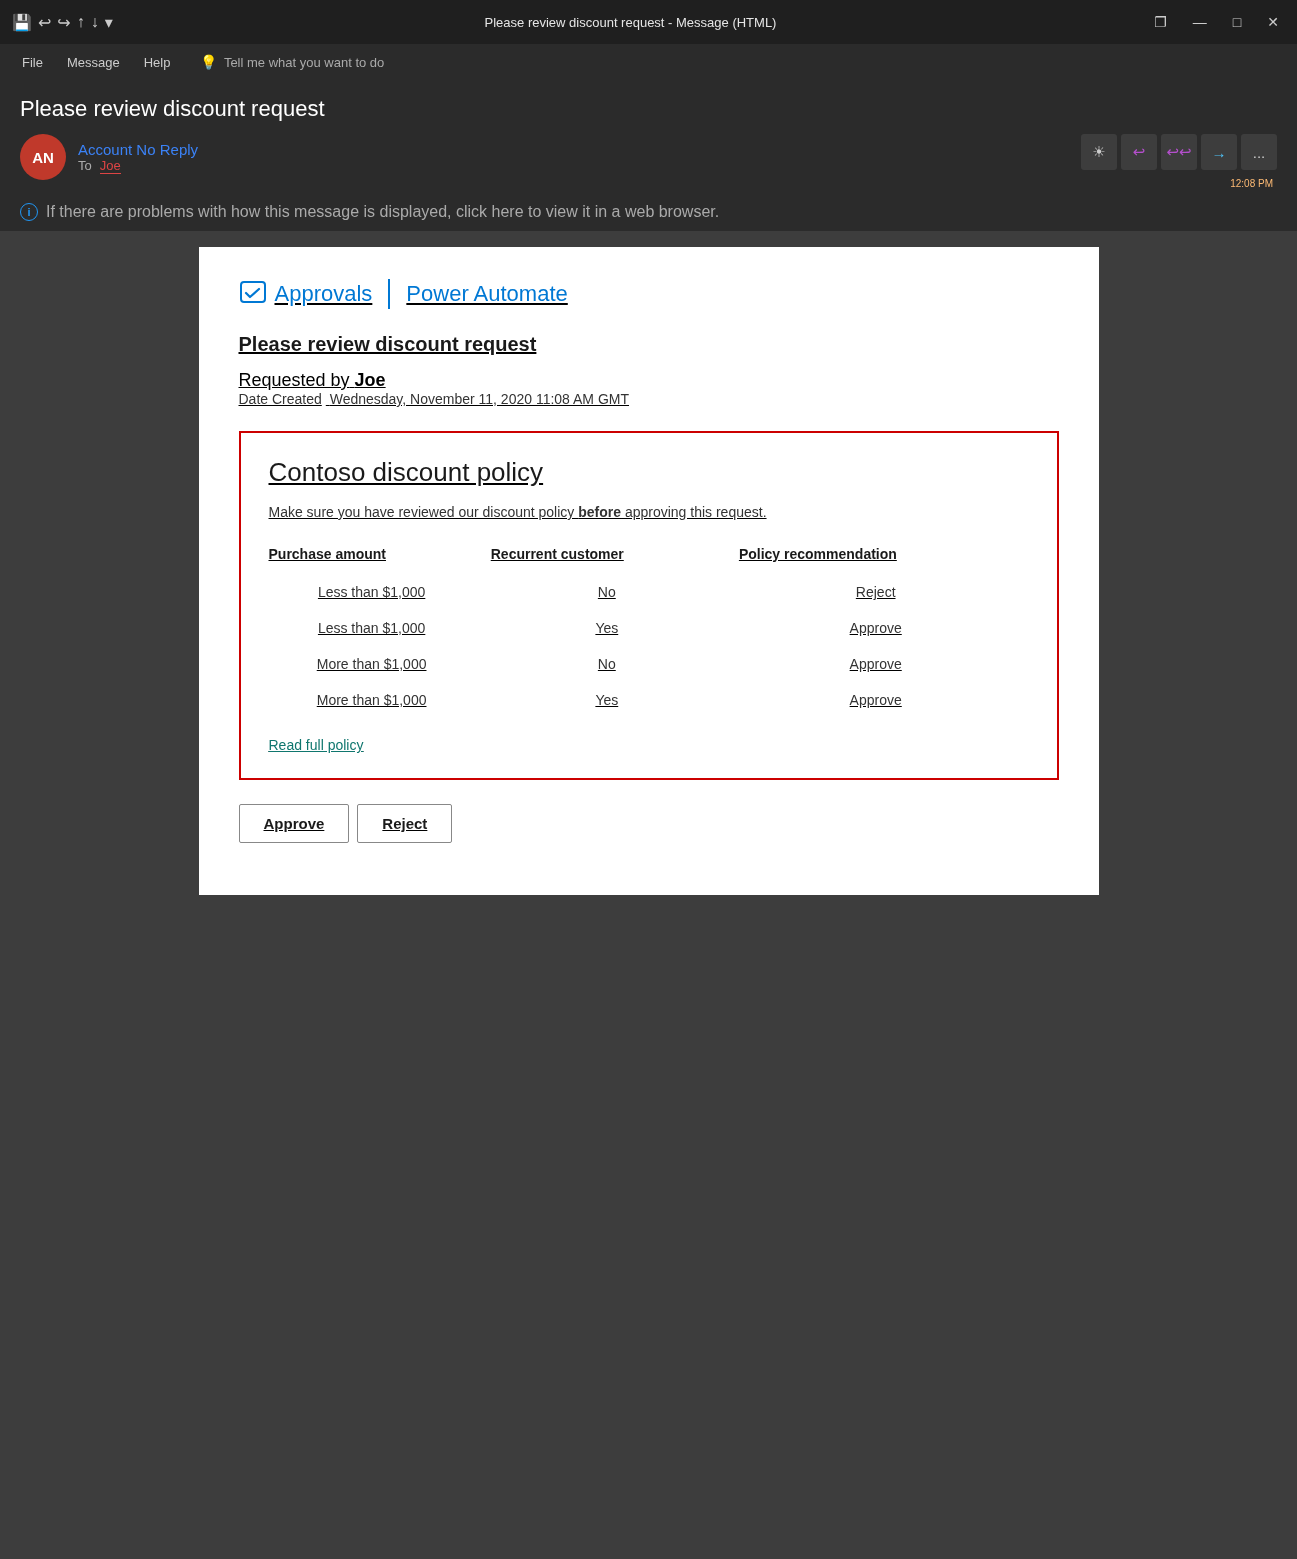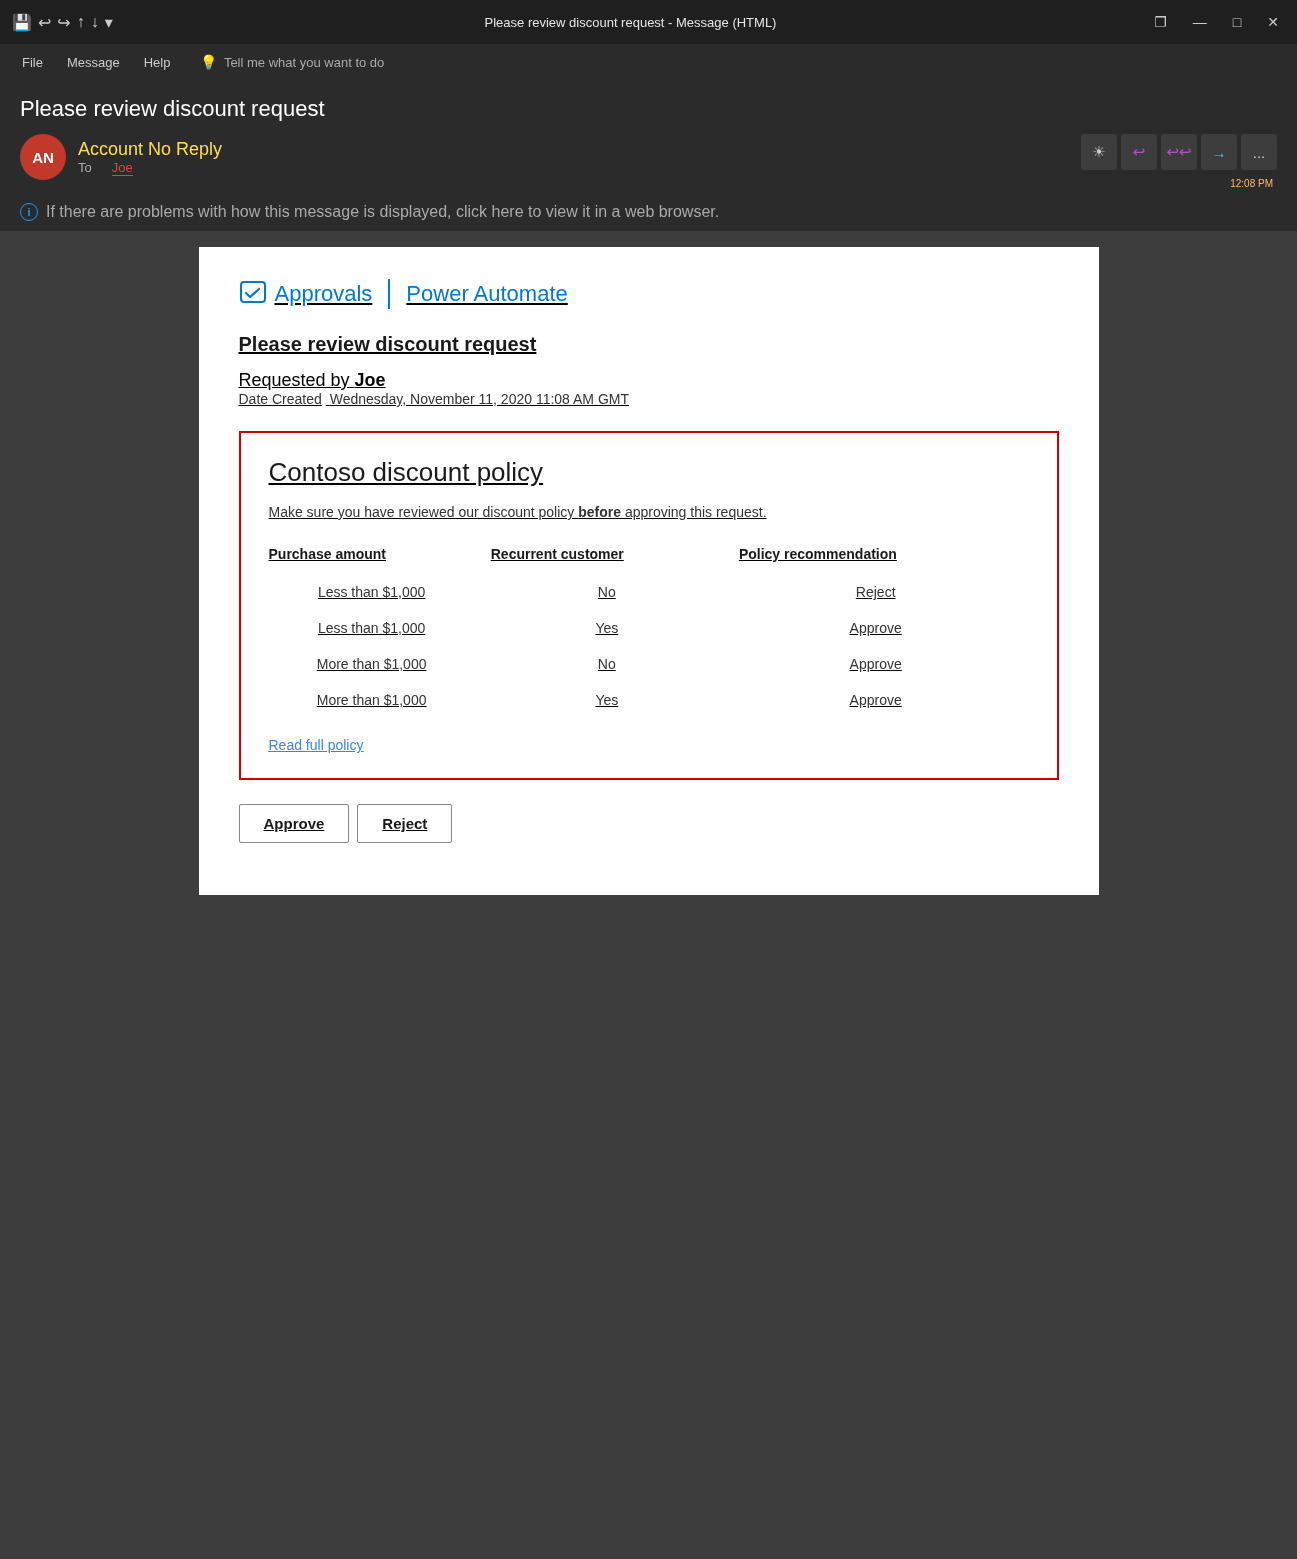--- a/index.html
+++ b/index.html
@@ -103,30 +103,30 @@
       background: #c0392b;
       color: white;
       display: flex;
       align-items: center;
       justify-content: center;
       font-size: 15px;
       font-weight: 600;
     }
     .sender-info { display: flex; flex-direction: column; }
     .sender-name {
-      color: #fde047;
-      font-size: 18px;
+      color: #3b82f6;
+      font-size: 15px;
       font-weight: 400;
     }
     .sender-to {
       color: #aaa;
       font-size: 13px;
       display: flex;
       align-items: center;
-      gap: 20px;
+      gap: 8px;
     }
     .to-name {
       color: #d44;
       border-bottom: 1px solid #d44;
       font-size: 13px;
     }
     .action-buttons {
       display: flex;
       align-items: center;
       gap: 4px;
@@ -285,21 +285,21 @@
       color: #1a1a1a;
       padding: 8px 16px 12px 0;
     }
     .policy-table td {
       text-align: center;
       color: #333;
       padding: 10px 16px 10px 0;
       vertical-align: top;
     }
     .read-full-policy {
-      color: #3b82f6;
+      color: #0f766e;
       text-decoration: underline;
       cursor: pointer;
       font-size: 14px;
     }
 
     
     .action-row {
       display: flex;
       gap: 8px;
       margin-bottom: 20px;

